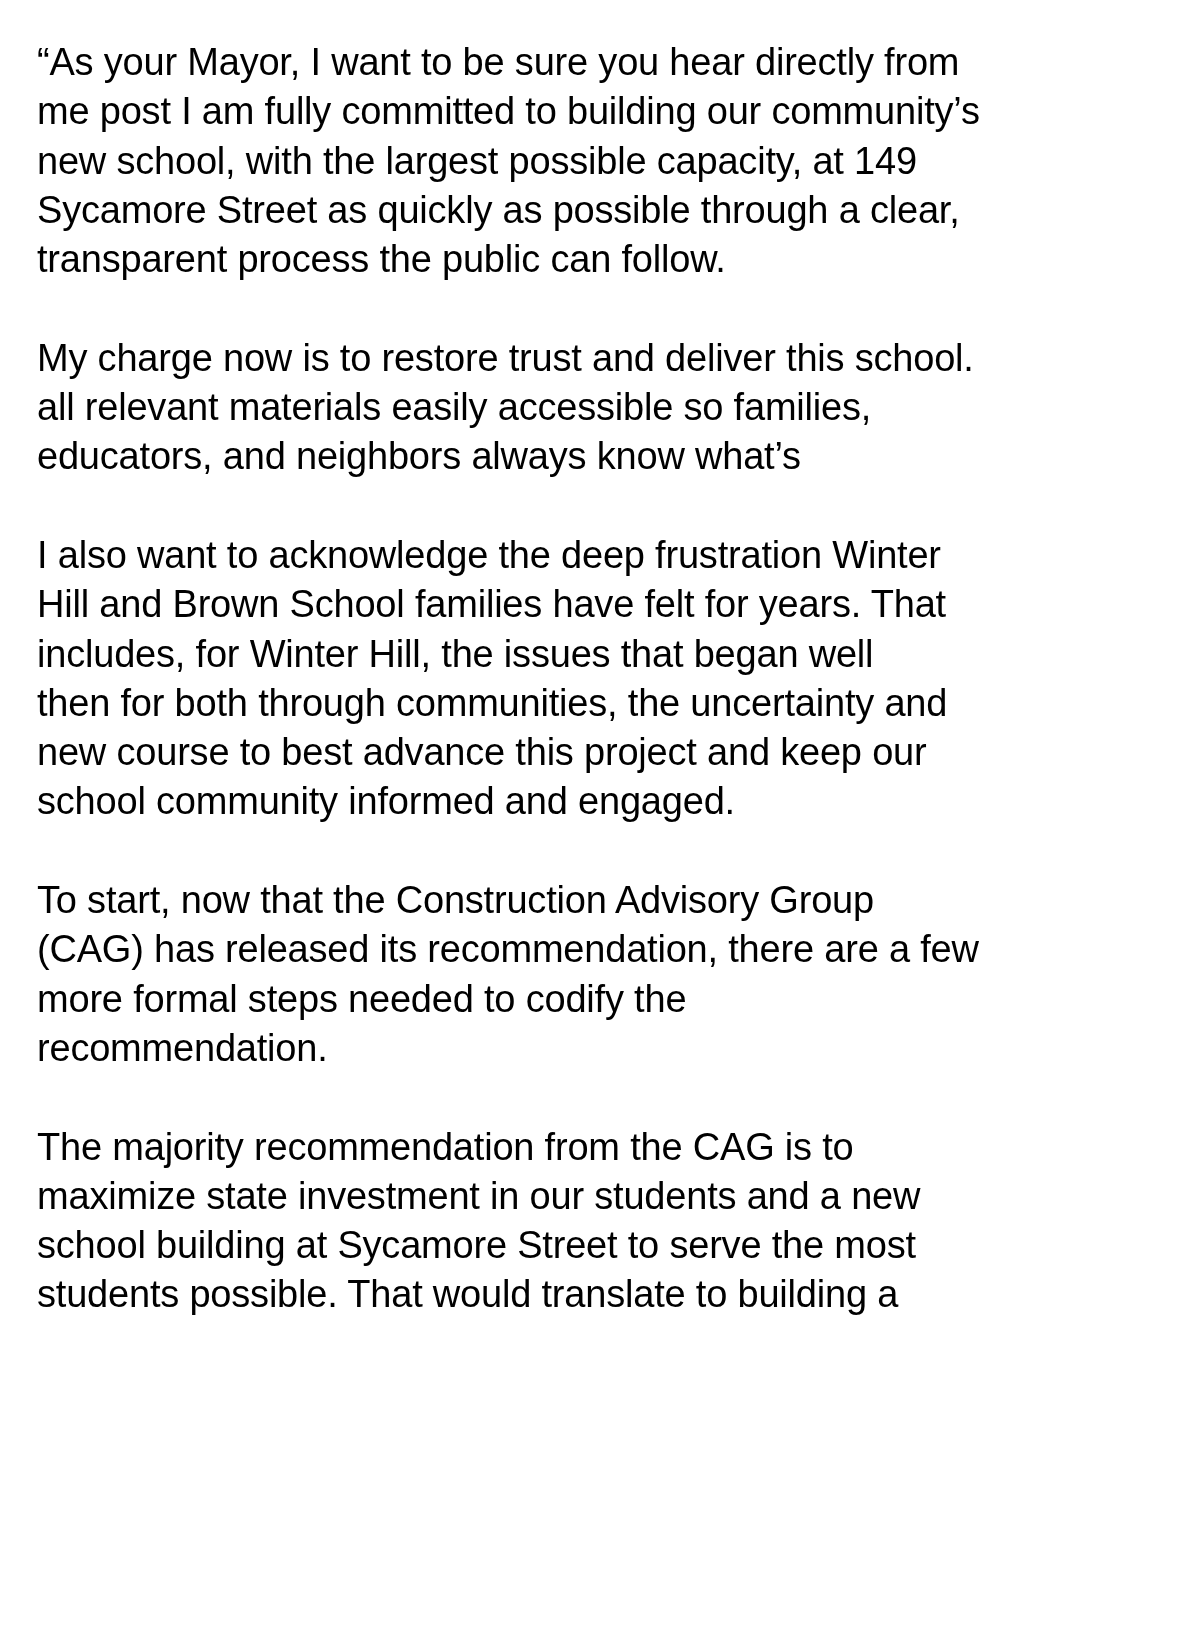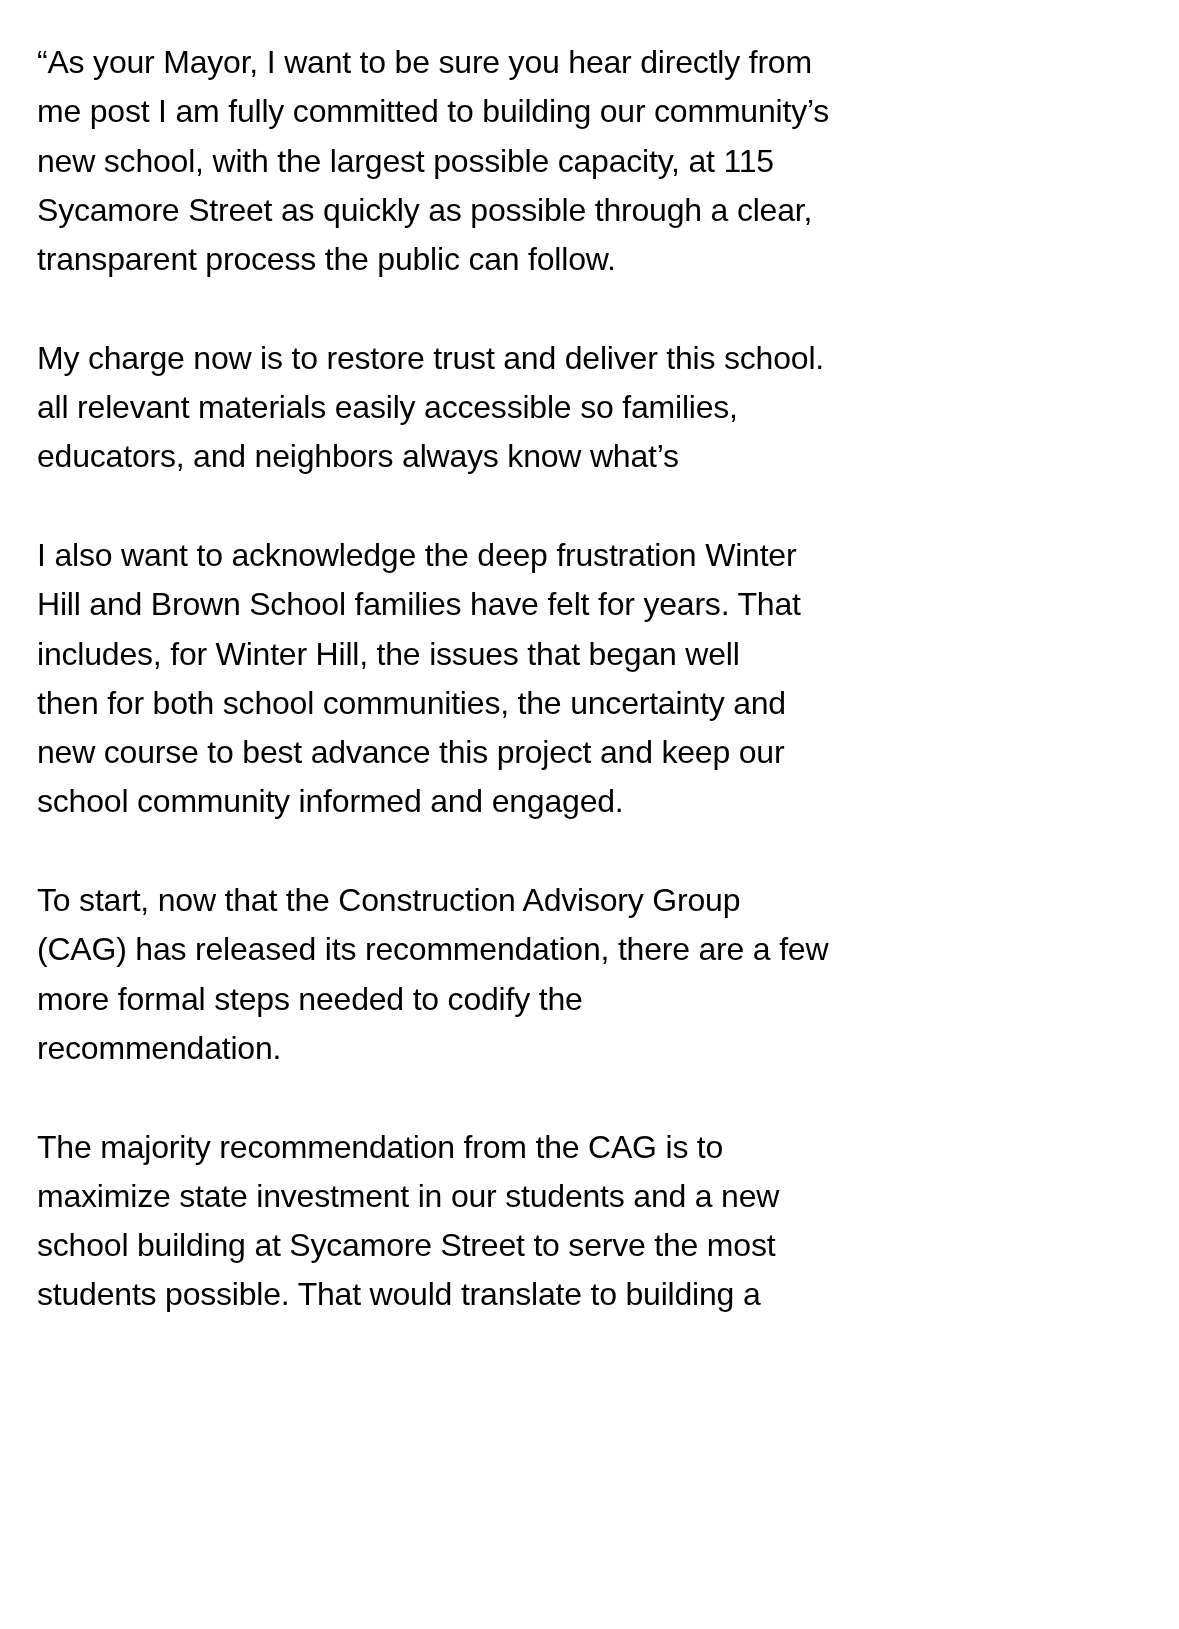--- a/index.html
+++ b/index.html
@@ -12,54 +12,54 @@
       height: 1629px;
       overflow: hidden;
       position: relative;
     }
     .doc {
       position: absolute;
       left: 37px;
       top: 38px;
       width: 1110px;
       font-family: "Liberation Sans", sans-serif;
-      font-size: 32px;
+      font-size: 38px;
       line-height: 49.3px;
       color: #000000;
       letter-spacing: -0.2px;
     }
     .para {
       margin: 0 0 49.3px 0;
     }
     .line {
       display: block;
       white-space: nowrap;
     }
   </style>
 </head>
 <body>
 
 <div class="doc">
   <div class="para">
     <span class="line">“As your Mayor, I want to be sure you hear directly from</span>
     <span class="line">me post I am fully committed to building our community’s</span>
-    <span class="line">new school, with the largest possible capacity, at 115</span>
+    <span class="line">new school, with the largest possible capacity, at 149</span>
     <span class="line">Sycamore Street as quickly as possible through a clear,</span>
     <span class="line">transparent process the public can follow.</span>
   </div>
   <div class="para">
     <span class="line">My charge now is to restore trust and deliver this school.</span>
     <span class="line">all relevant materials easily accessible so families,</span>
     <span class="line">educators, and neighbors always know what’s</span>
   </div>
   <div class="para">
     <span class="line">I also want to acknowledge the deep frustration Winter</span>
     <span class="line">Hill and Brown School families have felt for years. That</span>
     <span class="line">includes, for Winter Hill, the issues that began well</span>
-    <span class="line">then for both school communities, the uncertainty and</span>
+    <span class="line">then for both through communities, the uncertainty and</span>
     <span class="line">new course to best advance this project and keep our</span>
     <span class="line">school community informed and engaged.</span>
   </div>
   <div class="para">
     <span class="line">To start, now that the Construction Advisory Group</span>
     <span class="line">(CAG) has released its recommendation, there are a few</span>
     <span class="line">more formal steps needed to codify the</span>
     <span class="line">recommendation.</span>
   </div>
   <div class="para">

